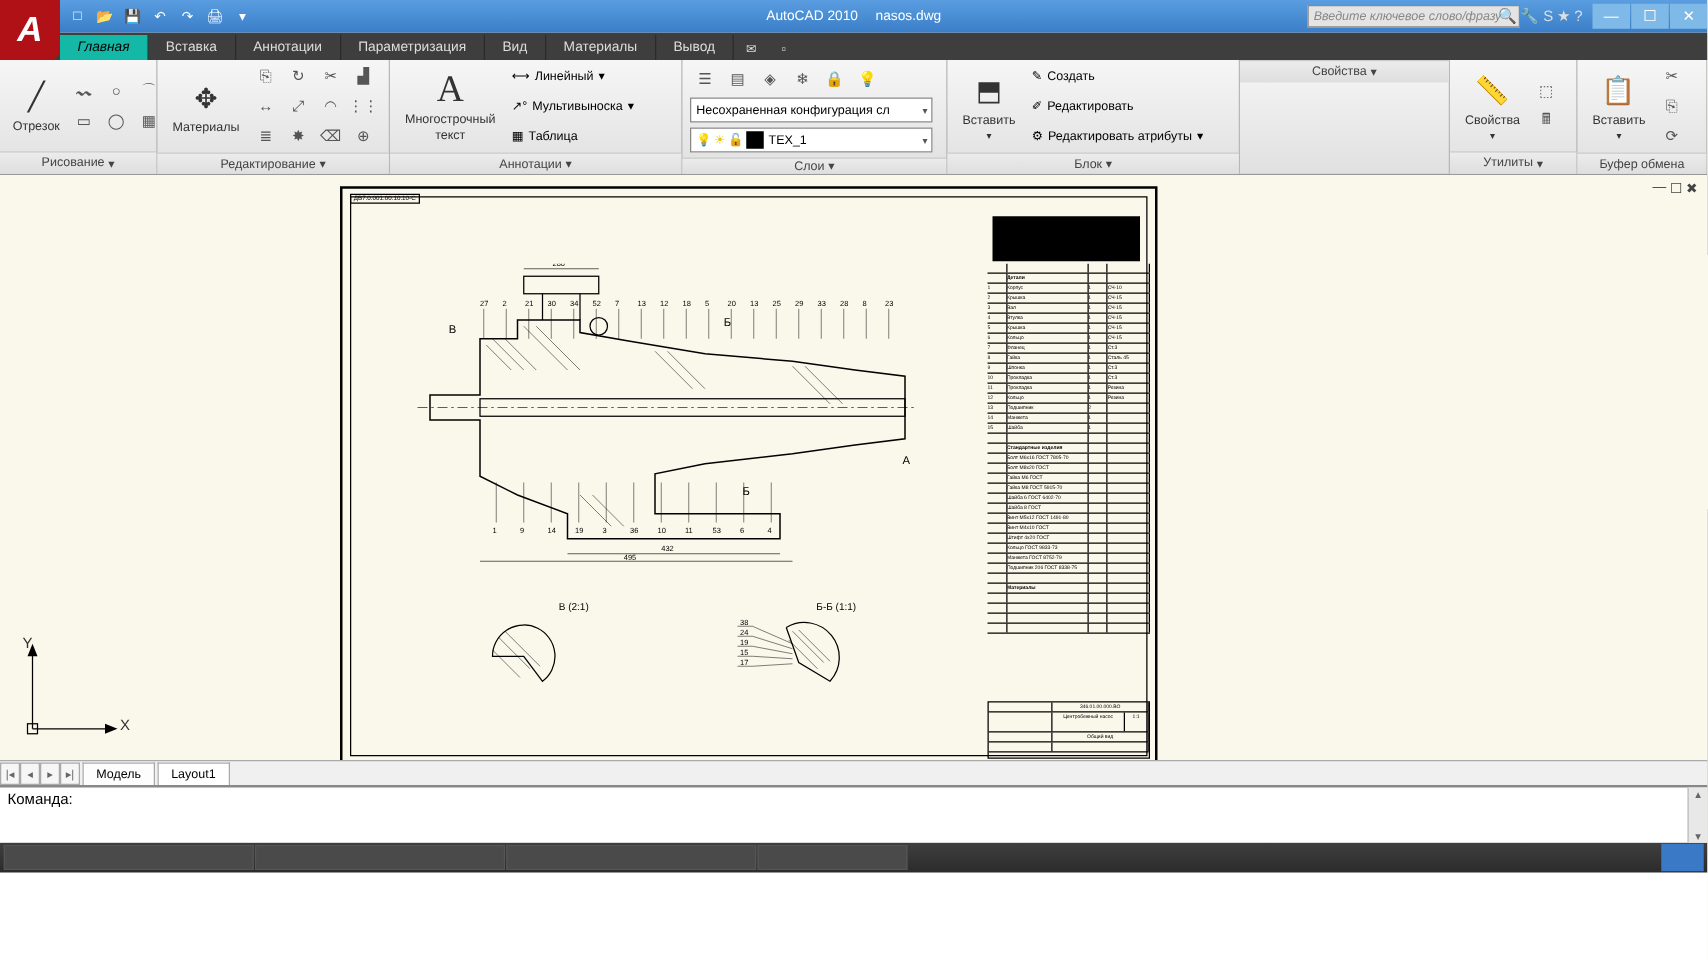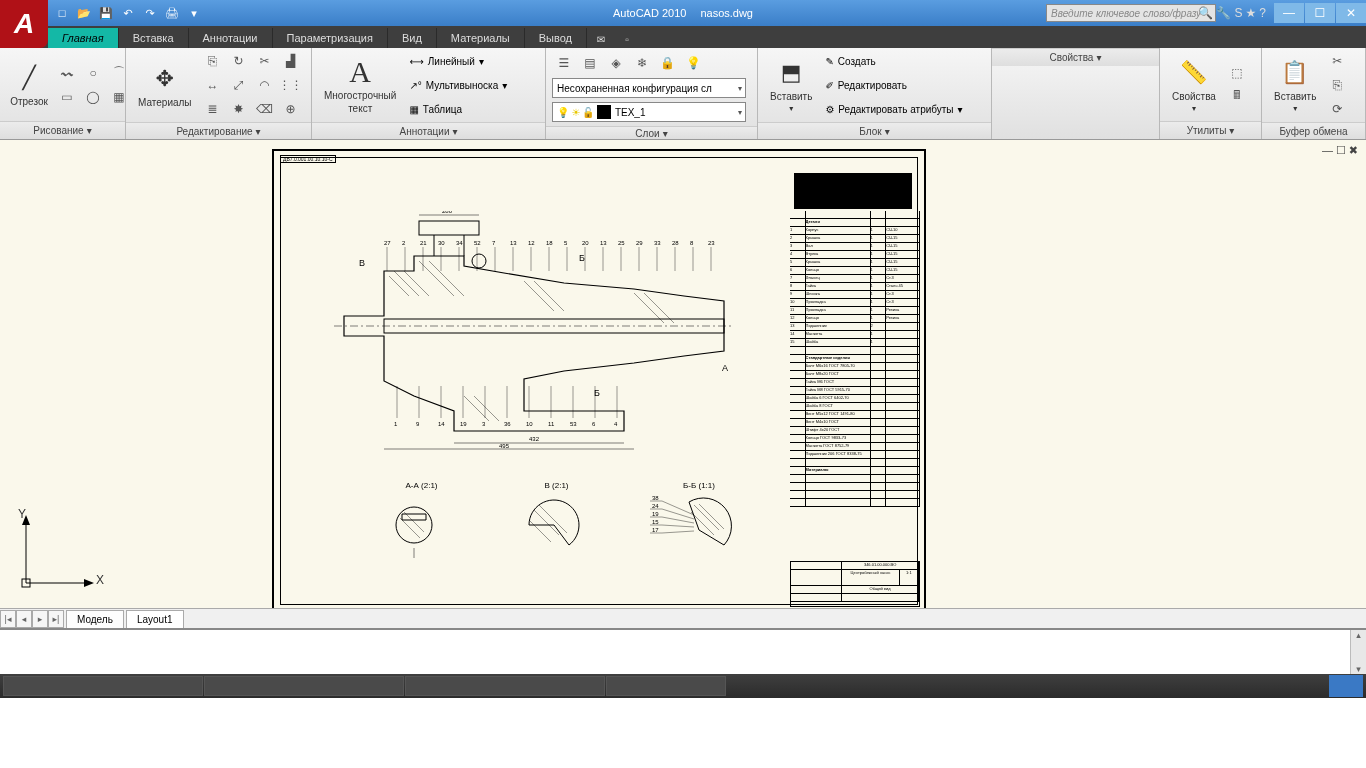--- a/index.html
+++ b/index.html
@@ -647,32 +647,20 @@
             <text x="118" y="2" font-size="6" textContent="280">280</text>
             <line x1="130" y1="232" x2="300" y2="232" stroke="#000" stroke-width="0.5"></line>
             <text x="205" y="230" font-size="6">432</text>
             <line x1="60" y1="238" x2="310" y2="238" stroke="#000" stroke-width="0.5"></line>
             <text x="175" y="237" font-size="6">495</text>
           </svg>
         </div>
 
         <div class="detail-row">
           <div class="dtl">
-            <div class="dtl-label">А-А (2:1)</div>
-            <svg width="90" height="70" viewBox="0 0 90 70">
-              <circle cx="40" cy="35" r="18" fill="none" stroke="#000"></circle>
-              <path d="M 28 24 L 52 24 L 52 30 L 28 30 Z" stroke="#000" fill="none"></path>
-              <g stroke="#000" stroke-width="0.4">
-                  <line x1="30" y1="22" x2="50" y2="42"></line>
-                  <line x1="26" y1="28" x2="46" y2="48"></line>
-                </g>
-              <line x1="40" y1="58" x2="40" y2="68" stroke="#000" stroke-width="0.5"></line>
-            </svg>
-          </div>
-          <div class="dtl">
             <div class="dtl-label">В (2:1)</div>
             <svg width="90" height="70" viewBox="0 0 90 70">
               <path d="M 20 35 A 25 25 0 1 1 60 55 L 45 35 Z" fill="none" stroke="#000"></path>
               <g stroke="#000" stroke-width="0.4">
                   <line x1="25" y1="20" x2="50" y2="45"></line>
                   <line x1="30" y1="15" x2="58" y2="43"></line>
                   <line x1="20" y1="30" x2="42" y2="52"></line>
                 </g>
             </svg>
           </div>
@@ -713,20 +701,21 @@
         <div>|◂</div>
         <div>◂</div>
         <div>▸</div>
         <div>▸|</div>
       </div>
       <div class="ml-tab active">Модель</div>
       <div class="ml-tab">Layout1</div>
     </div>
 
     <div class="cmdwindow">
+      <div class="cmd-line">Команда:</div>
       <div class="cmd-scroll">
           <span>▴</span>
           <span>▾</span>
         </div>
     </div>
   </div>
 </div>
 
 <div class="statusbar">
   <div class="status-seg" style="width:200px"></div>

